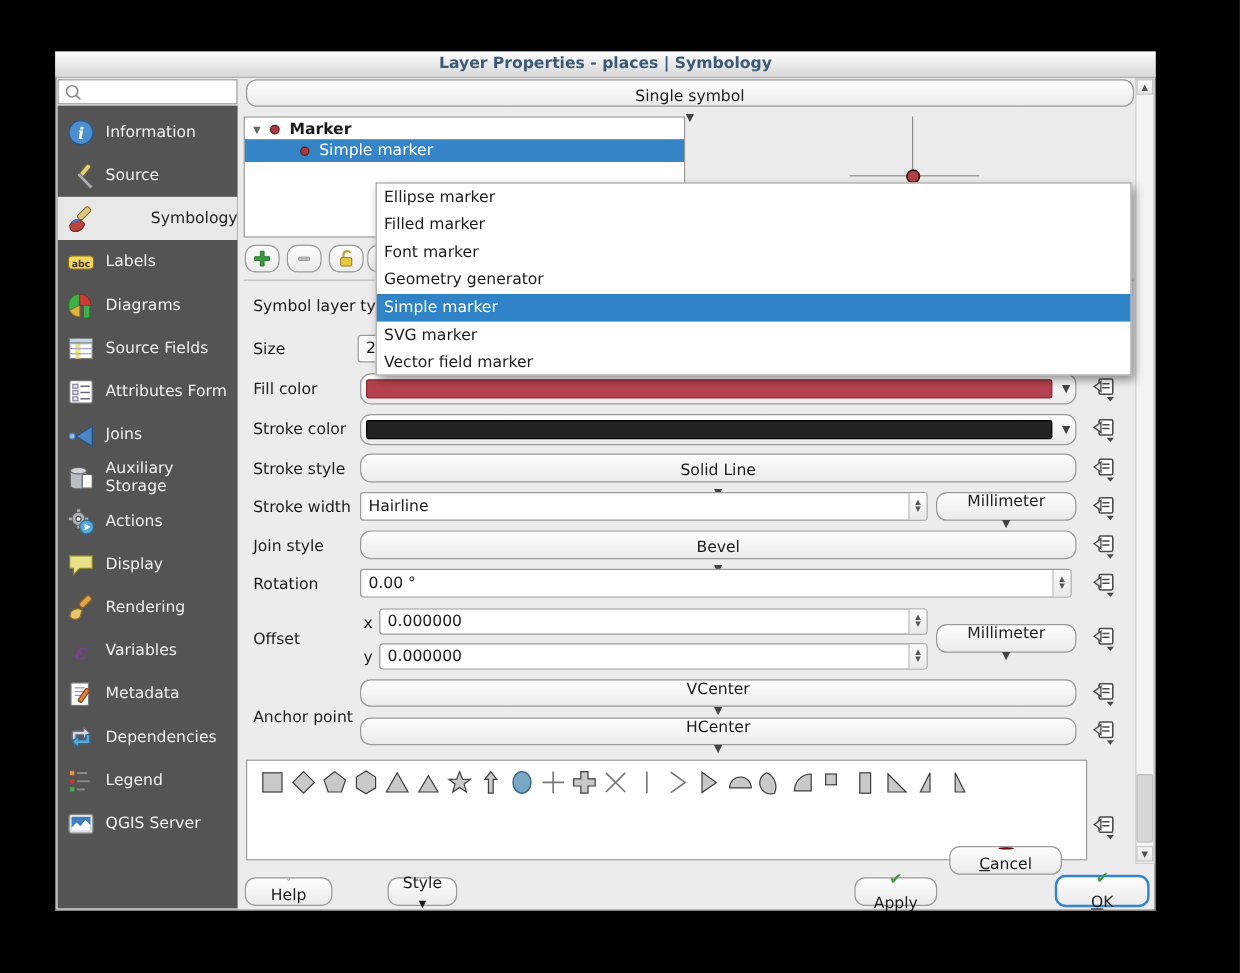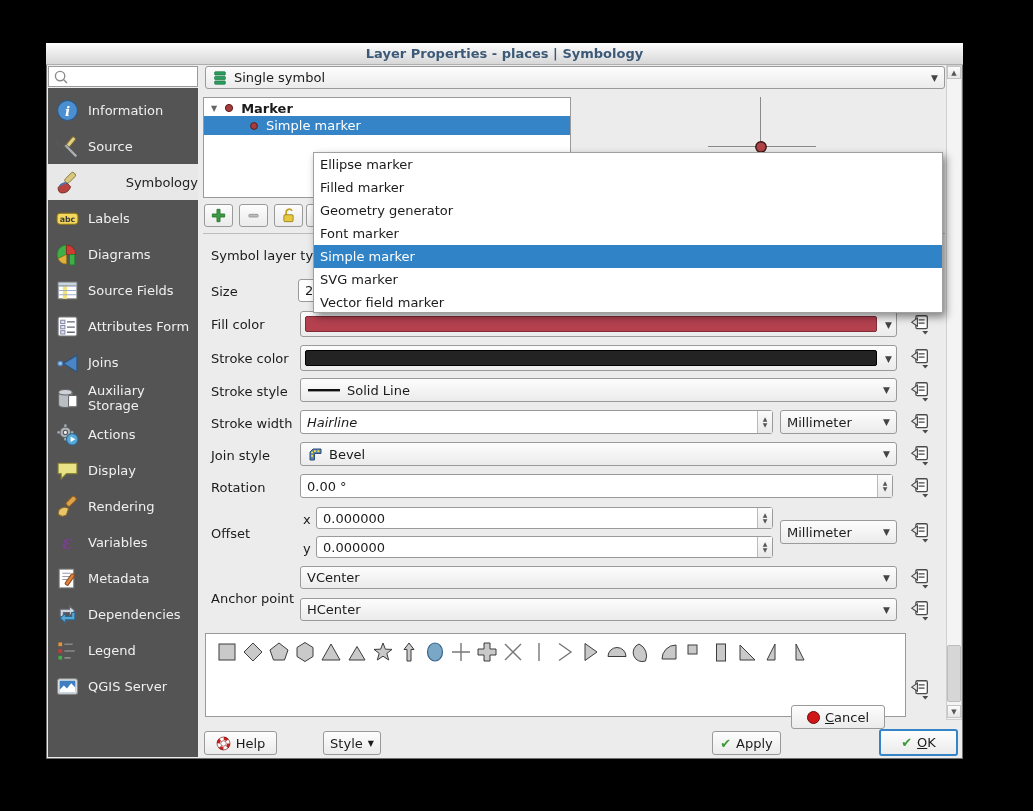--- a/index.html
+++ b/index.html
@@ -12,21 +12,21 @@
             background:linear-gradient(#fdfdfd,#d7d7d7);border-bottom:1px solid #aeaeae;
             display:flex;align-items:center;justify-content:center;
             font-weight:bold;color:#3c5a78;}
   .searchbox{left:48px;top:66px;width:150px;height:21px;background:#fff;border:1px solid #9a9a9a;
              display:flex;align-items:center;padding-left:3px;}
   .searchbox input{border:none;outline:none;width:118px;font:12px "DejaVu Sans",sans-serif;background:transparent;}
   .sidebar{left:48px;top:88px;width:150px;height:669px;background:#545454;overflow:hidden;padding-top:4px;}
   .side-item{height:36px;display:flex;align-items:center;gap:9px;padding-left:8px;color:#f0f0f0;cursor:default;}
   .side-item.sel{background:#e8e8e8;color:#222;justify-content:space-between;}
   .side-item svg{flex:0 0 auto;}
-  .combo,.btn,.tbtn{background:linear-gradient(#fdfdfd,#ebebeb);border:1px solid #9a9a9a;border-radius:3px;}
+  .combo,.btn,.tbtn{background:linear-gradient(#fdfdfd,#ebebeb);border:1px solid #9a9a9a;border-radius:9px;flex-direction:column;}
   .combo{display:flex;align-items:center;padding:0 6px;gap:6px;}
   .combo .flex1{flex:1;}
   .combo .arr{color:#444;font-size:9px;}
   .field{background:#fff;border:1px solid #9a9a9a;border-radius:3px;display:flex;align-items:center;padding-left:6px;}
   .spinner{margin-left:auto;align-self:stretch;width:15px;border-left:1px solid #bbb;
            display:flex;flex-direction:column;align-items:center;justify-content:center;
            font-size:6px;line-height:6px;color:#555;background:linear-gradient(#fbfbfb,#e9e9e9);}
   .label{color:#1b1b1b;}
   .tbtn{display:flex;align-items:center;justify-content:center;width:29px;height:23px;}
   .popup{left:313px;top:152px;width:630px;height:161px;background:#fff;border:1px solid #a0a0a0;
@@ -322,21 +322,21 @@
   </div>
   <div class="abs ddov" style="left:905px;top:378px;">
       <svg width="22" height="24" viewBox="0 0 24 24">
         <rect x="7.5" y="3" width="12.5" height="14" rx="1.5" fill="#fdfdfd" stroke="#4a4a4a" stroke-width="1.4"></rect>
         <path d="M10.5,7.5 H17 M10.5,11 H17" stroke="#4a4a4a" stroke-width="1.4"></path>
         <polygon points="3,10 9.2,5.5 9.2,14.5" fill="#e8e8e8" stroke="#4a4a4a" stroke-width="1.2"></polygon>
         <polygon points="14.5,19.5 21,19.5 17.75,23.5" fill="#4a4a4a"></polygon>
       </svg>
     </div>
 
-  <div class="abs field" style="left:300px;top:410px;width:473px;height:24px;font-style:italic;">
+  <div class="abs field" style="left:300px;top:410px;width:473px;height:24px;">
     <span>Hairline</span>
     <span class="spinner">▲<br>▼</span>
   </div>
   <div class="abs combo" style="left:780px;top:410px;width:117px;height:24px;">
     <span class="flex1">Millimeter</span>
     <span class="arr">▼</span>
   </div>
   <div class="abs ddov" style="left:905px;top:410px;">
       <svg width="22" height="24" viewBox="0 0 24 24">
         <rect x="7.5" y="3" width="12.5" height="14" rx="1.5" fill="#fdfdfd" stroke="#4a4a4a" stroke-width="1.4"></rect>
@@ -549,22 +549,22 @@
         <rect x="7.5" y="3" width="12.5" height="14" rx="1.5" fill="#fdfdfd" stroke="#4a4a4a" stroke-width="1.4"></rect>
         <path d="M10.5,7.5 H17 M10.5,11 H17" stroke="#4a4a4a" stroke-width="1.4"></path>
         <polygon points="3,10 9.2,5.5 9.2,14.5" fill="#e8e8e8" stroke="#4a4a4a" stroke-width="1.2"></polygon>
         <polygon points="14.5,19.5 21,19.5 17.75,23.5" fill="#4a4a4a"></polygon>
       </svg>
     </div>
 
   <div class="abs popup" id="popup">
       <div class="opt">Ellipse marker</div>
       <div class="opt">Filled marker</div>
+      <div class="opt">Font marker</div>
       <div class="opt">Geometry generator</div>
-      <div class="opt">Font marker</div>
       <div class="opt sel">Simple marker</div>
       <div class="opt">SVG marker</div>
       <div class="opt">Vector field marker</div>
     </div>
 
   <div class="abs btn" style="left:204px;top:731px;width:73px;">
     <svg width="15" height="15" viewBox="0 0 22 22">
       <circle cx="11" cy="11" r="7.5" fill="#fff" stroke="#c22222" stroke-width="4.5" stroke-dasharray="5.8 5.8"></circle>
       <circle cx="11" cy="11" r="9.5" fill="none" stroke="#7a1111" stroke-width="0.9"></circle>
       <circle cx="11" cy="11" r="4" fill="#fff" stroke="#7a1111" stroke-width="0.9"></circle>

